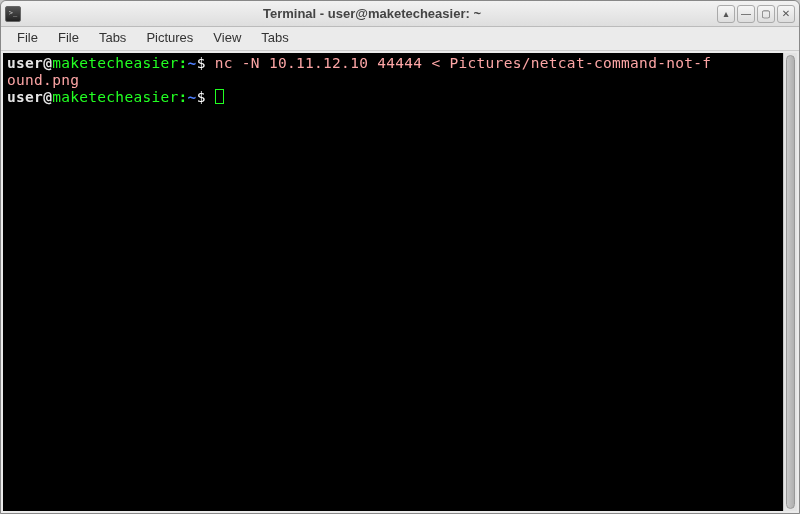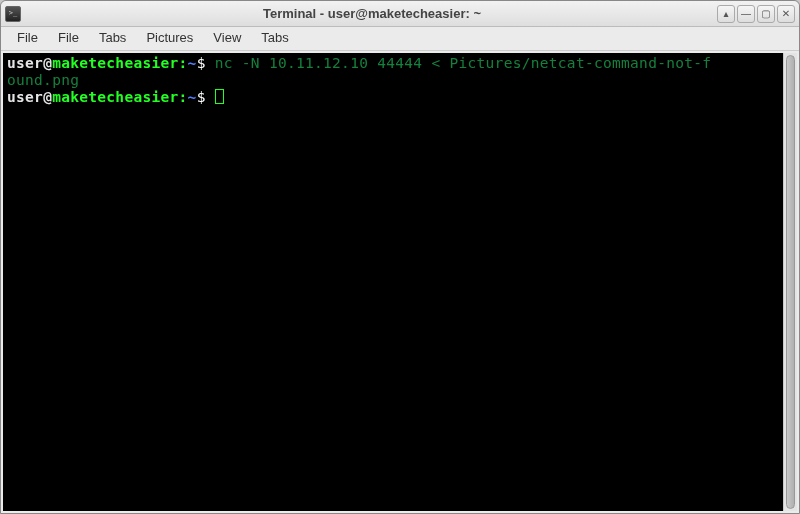--- a/index.html
+++ b/index.html
@@ -99,25 +99,25 @@
       font-family: "DejaVu Sans Mono", "Liberation Mono", monospace;
       font-size: 14.5px;
       line-height: 17px;
       color: #fff;
       padding: 2px 4px;
       overflow: hidden;
       white-space: pre;
       letter-spacing: 0.3px;
     }
     .terminal .prompt-user { color: #e5e5e5; font-weight: bold; }
-    .terminal .prompt-host { color: #22ff22; font-weight: bold; }
+    .terminal .prompt-host { color: #22ff22; font-weight: normal; }
     .terminal .prompt-colon { color: #22ff22; font-weight: bold; }
     .terminal .prompt-path { color: #5080ff; font-weight: bold; }
     .terminal .prompt-dollar { color: #fff; }
-    .terminal .cmd { color: #15803d; }
+    .terminal .cmd { color: #fca5a5; }
     .cursor {
       display: inline-block;
       width: 9px;
       height: 15px;
       border: 1px solid #22ff22;
       vertical-align: text-bottom;
       margin-bottom: 1px;
     }
     .scrollbar {
       width: 14px;

